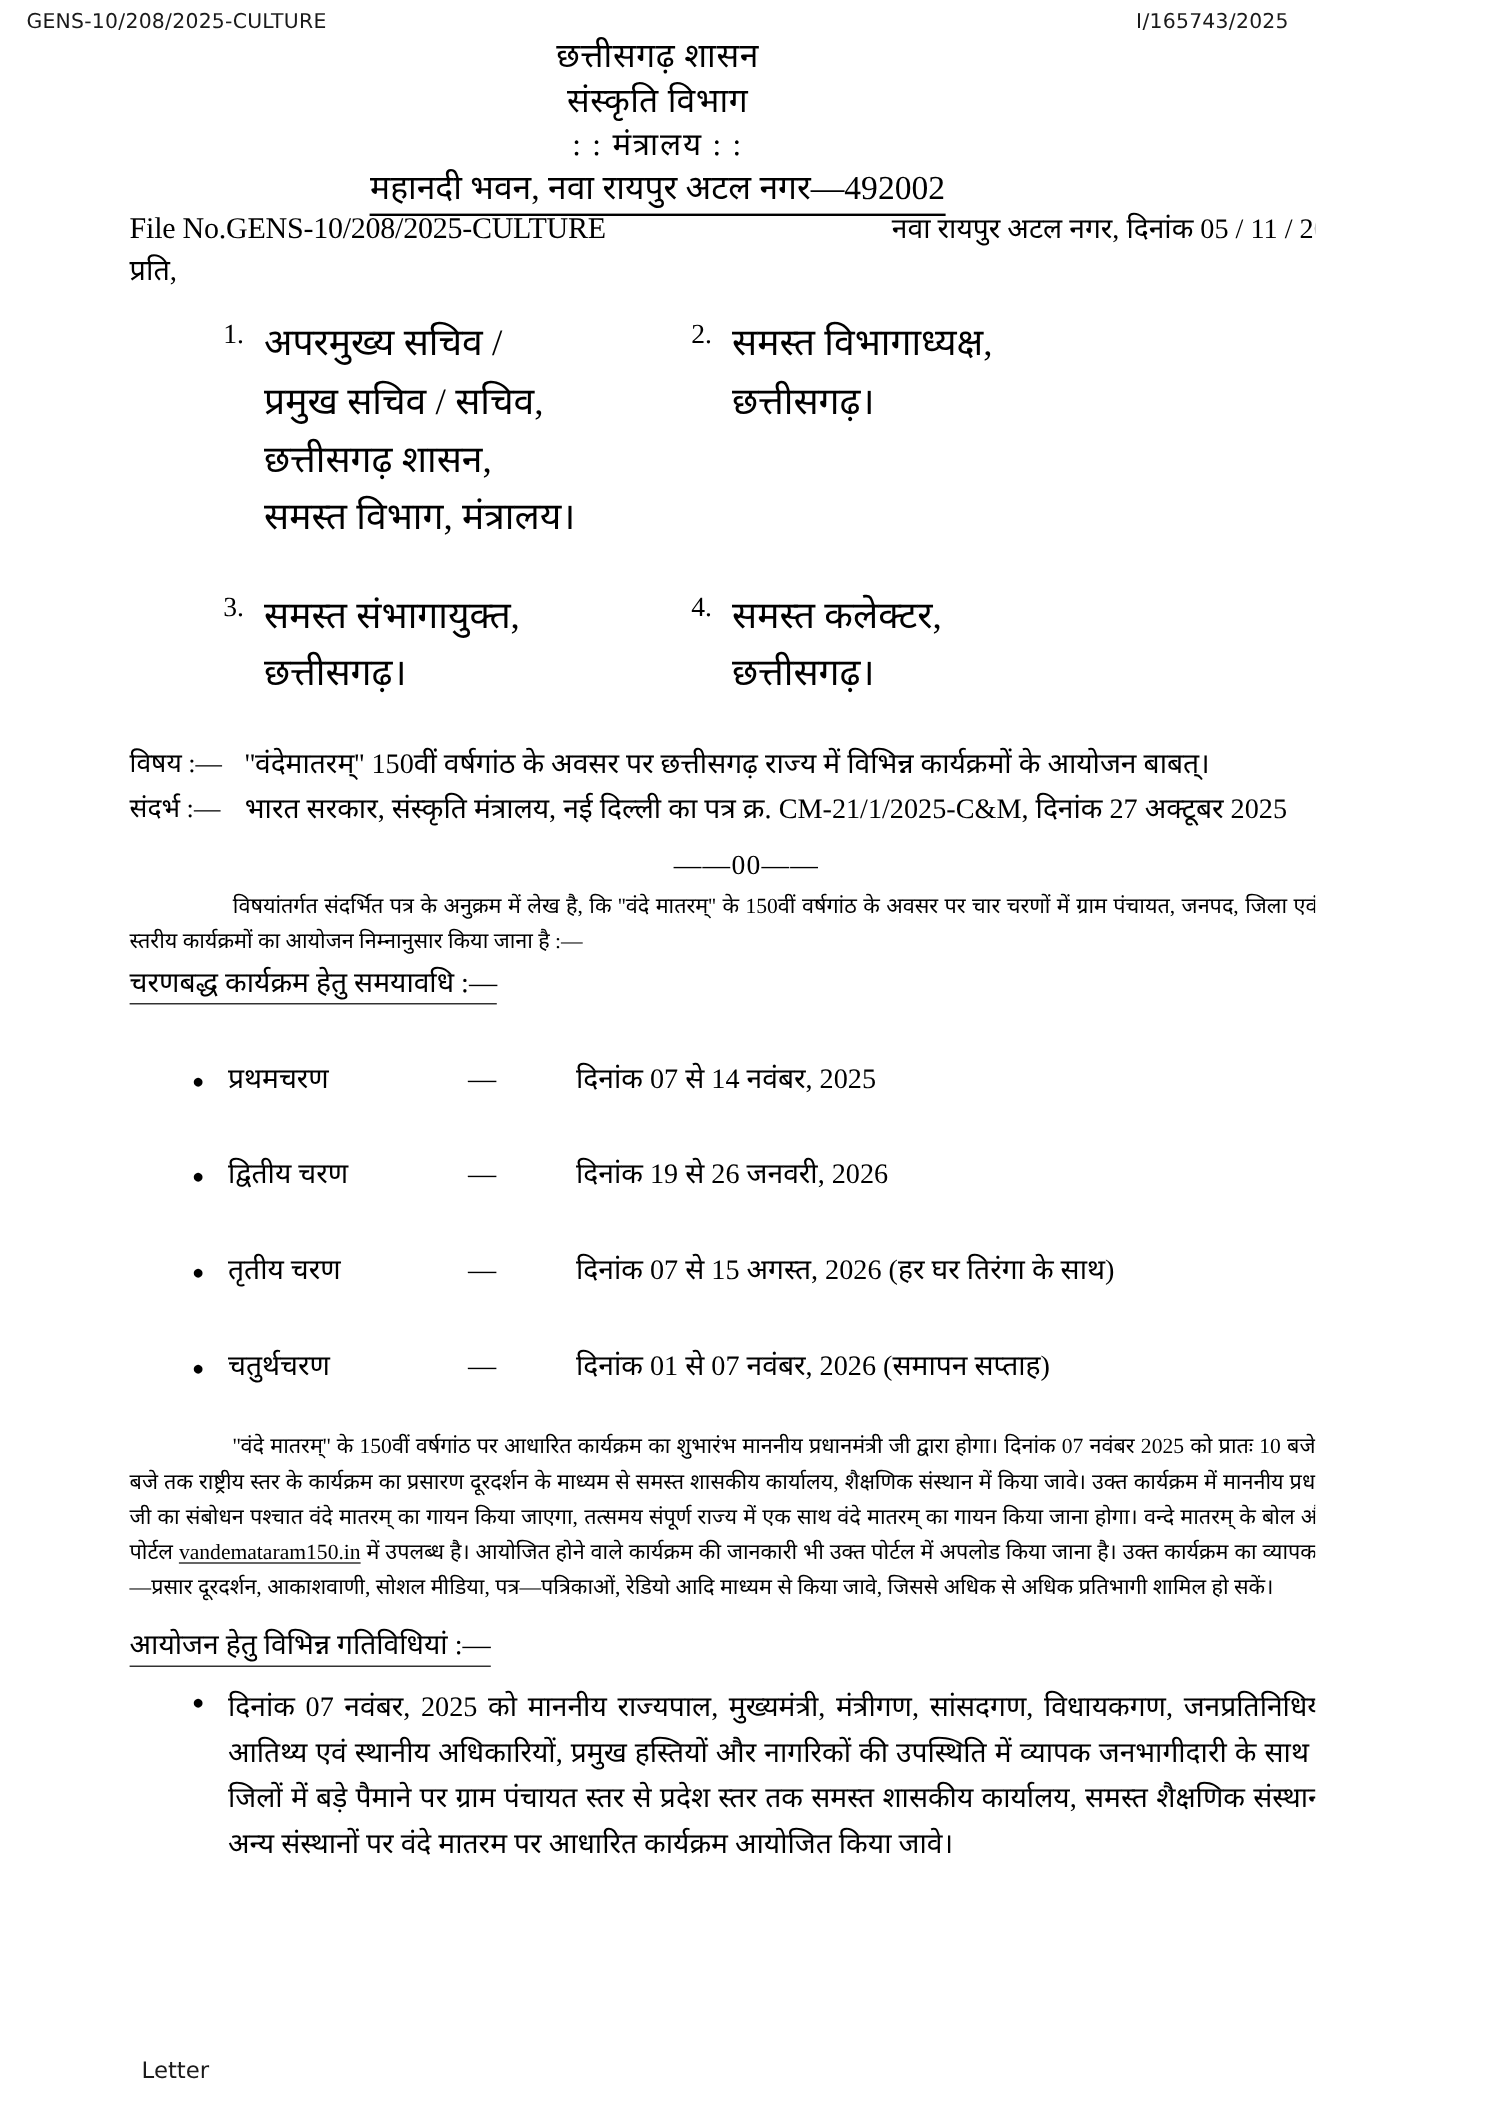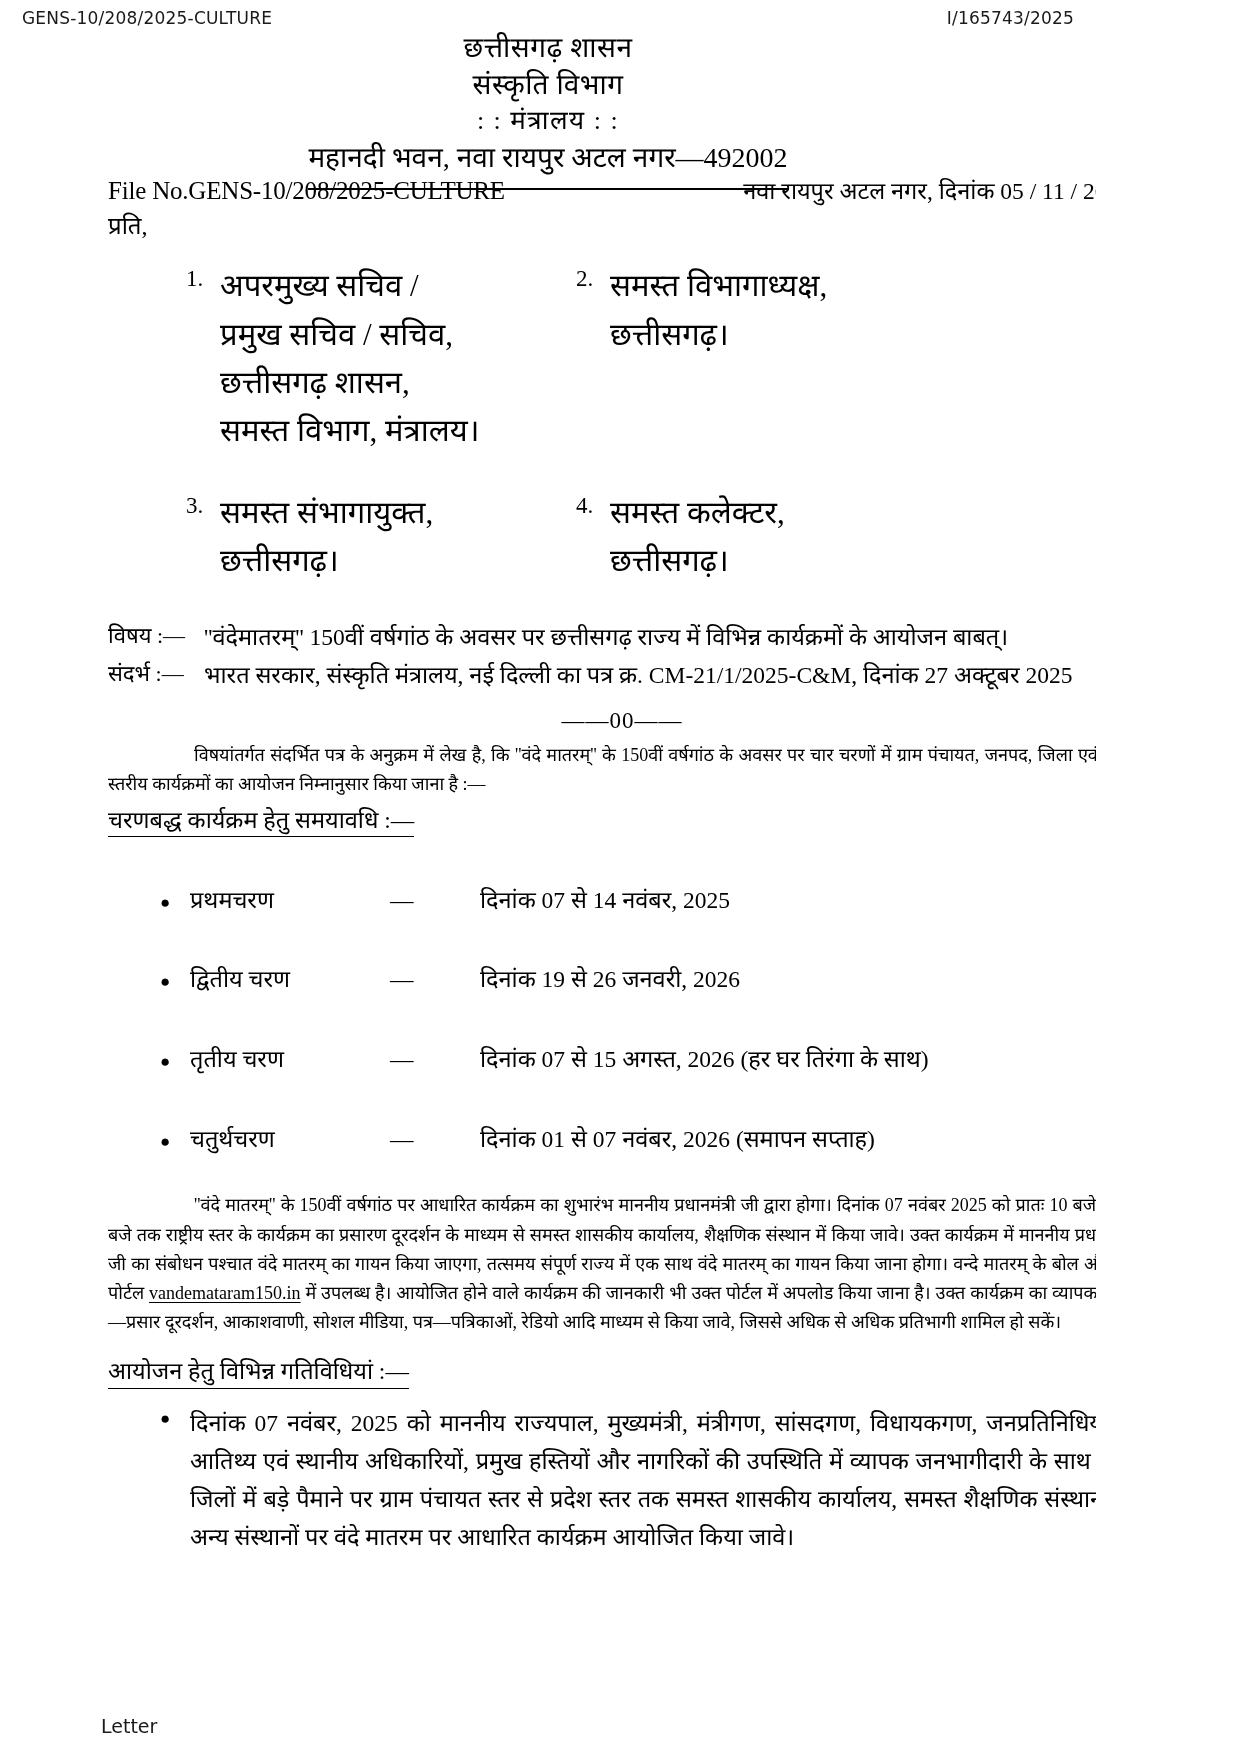--- a/index.html
+++ b/index.html
@@ -50,21 +50,21 @@
     letter-spacing: 0.5px;
   }
   .masthead .m-ministry {
     font-size: 26px;
     letter-spacing: 1.5px;
   }
   .masthead .m-address {
     font-size: 28px;
     display: inline-block;
     border-bottom: 2px solid #000;
-    padding-bottom: 11px;
+    padding-bottom: 1px;
     margin-top: 2px;
   }
 
   
   .content {
     position: absolute;
     top: 172px;
     left: 108px;
     width: 1028px;
     font-size: 23.5px;
@@ -207,21 +207,21 @@
 
   .link-u {
     text-decoration: underline;
     text-underline-offset: 3px;
     font-family: "Liberation Serif", "DejaVu Serif", serif;
   }
 
   
   .footer {
     position: absolute;
-    left: 101px;
+    left: 118px;
     bottom: 18px;
     font-family: "DejaVu Sans", "Liberation Sans", sans-serif;
     font-size: 19px;
     color: #1a1a1a;
   }
 </style>
 </head>
 <body>
 
 <div class="page">

